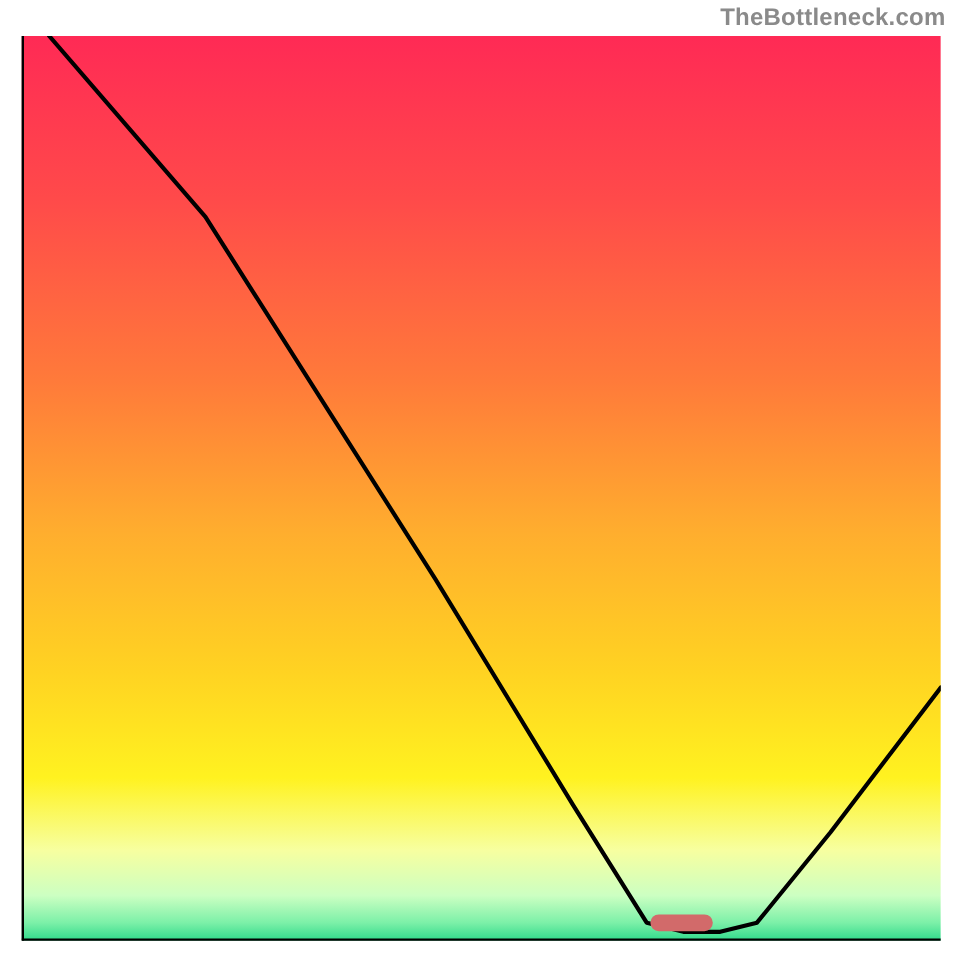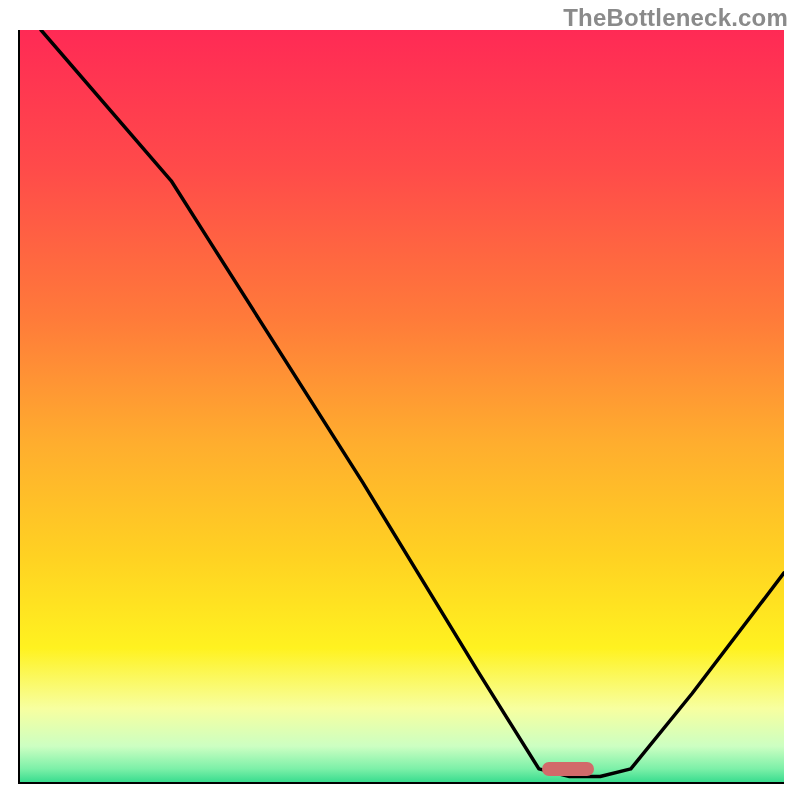--- a/index.html
+++ b/index.html
@@ -13,21 +13,21 @@
   }
   .container {
     position: relative;
     width: 800px;
     height: 800px;
   }
   .watermark {
     position: absolute;
     top: 4px;
     right: 12px;
-    font-size: 24px;
+    font-size: 20px;
     font-weight: 700;
     color: #8a8a8a;
     letter-spacing: 0.2px;
     user-select: none;
   }
   .plot {
     position: absolute;
     left: 18px;
     top: 30px;
     width: 766px;

